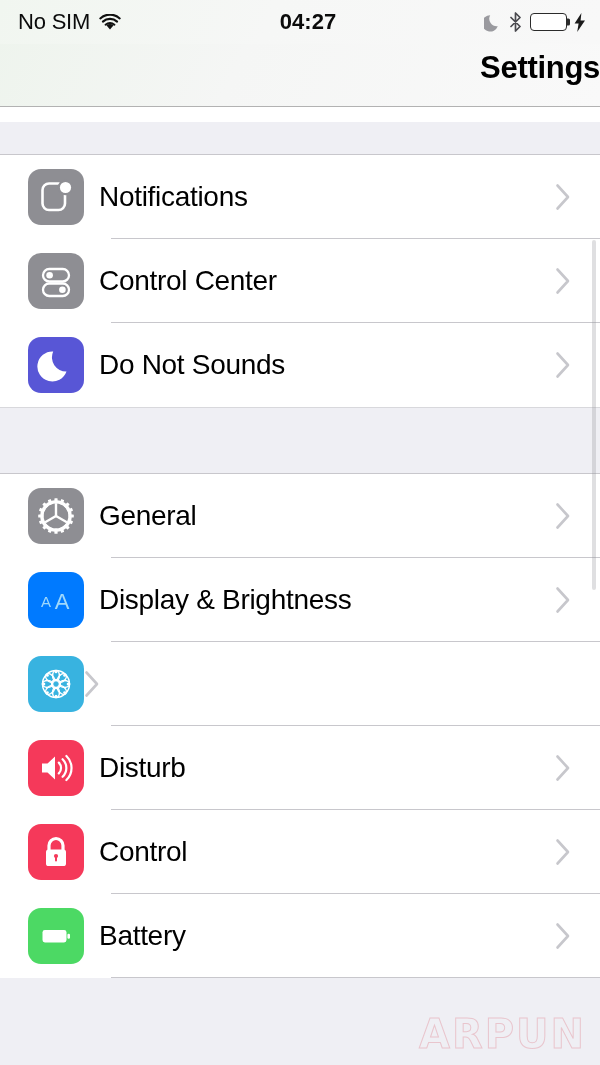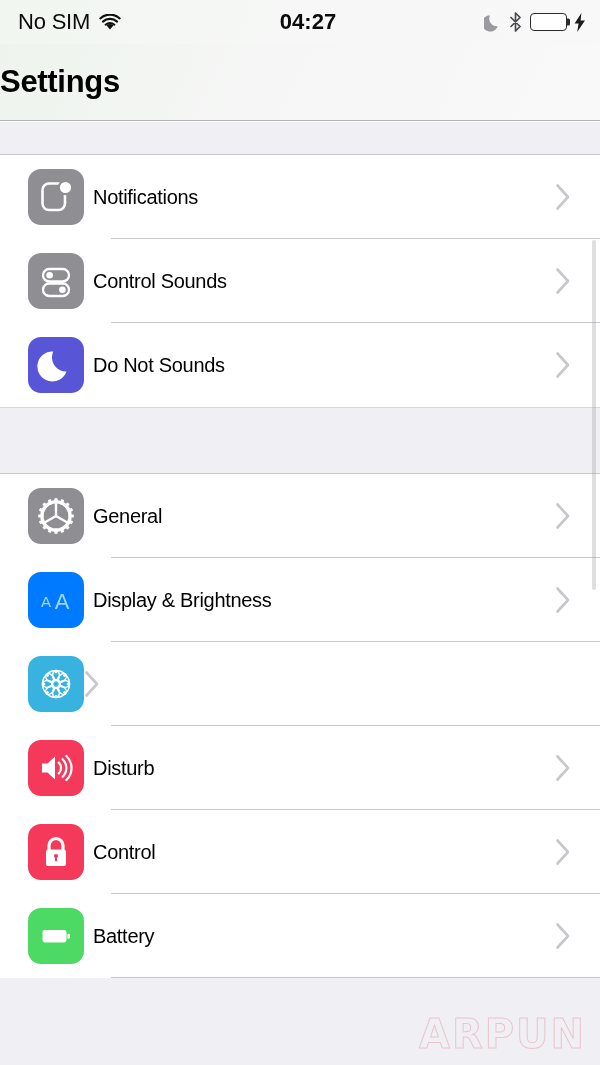--- a/index.html
+++ b/index.html
@@ -94,28 +94,28 @@
   .battery-fill {
     height: 100%;
     width: 100%;
     background: #4cd964;
     border-radius: 1.5px;
   }
 
   
   #nav-bar {
     position: absolute;
-    top: 44px; left: 0;
+    top: 30px; left: 0;
     width: 600px;
     height: 77px;
     background: linear-gradient(115deg, #eef4ed 0%, #f5f6f5 40%, #f9f9f9 100%);
     border-bottom: 1px solid #b2b2b2;
     display: flex;
     align-items: center;
-    justify-content: flex-start;
+    justify-content: flex-end;
     z-index: 18;
   }
   #nav-title {
     font-size: 31px;
     font-weight: 700;
     color: #000000;
     letter-spacing: -0.3px;
   }
 
   
@@ -161,22 +161,22 @@
     width: 56px;
     height: 56px;
     border-radius: 13px;
     flex: 0 0 auto;
     display: flex;
     align-items: center;
     justify-content: center;
     overflow: hidden;
   }
   .row-label {
-    margin-left: 9px;
-    font-size: 20px;
+    margin-left: 15px;
+    font-size: 28px;
     color: #000000;
     letter-spacing: -0.3px;
     line-height: 1;
     flex: 1 1 auto;
   }
   .chevron {
     flex: 0 0 auto;
     margin-right: 29px;
     width: 16px;
     height: 28px;
@@ -284,21 +284,21 @@
 
       <div class="row">
         <span class="row-icon" style="background:#8e8e93">
           <svg viewBox="0 0 40 40" width="40" height="40">
             <rect x="7" y="8" width="26" height="12.5" rx="6.25" fill="none" stroke="#ffffff" stroke-width="2.3"></rect>
             <circle cx="13.6" cy="14.25" r="3.3" fill="#ffffff"></circle>
             <rect x="7" y="22.5" width="26" height="12.5" rx="6.25" fill="none" stroke="#ffffff" stroke-width="2.3"></rect>
             <circle cx="26.4" cy="28.75" r="3.3" fill="#ffffff"></circle>
           </svg>
         </span>
-        <span class="row-label">Control Sounds</span>
+        <span class="row-label">Control Center</span>
         <span class="chevron">
           <svg viewBox="0 0 16 28" width="16" height="28">
             <path d="M2.5 2.5 L13 14 L2.5 25.5" fill="none" stroke="#c7c7cc" stroke-width="2.6" stroke-linecap="round" stroke-linejoin="round"></path>
           </svg>
         </span>
         <span class="sep"></span>
       </div>
 
       <div class="row last">
         <span class="row-icon" style="background:#5856d6">

